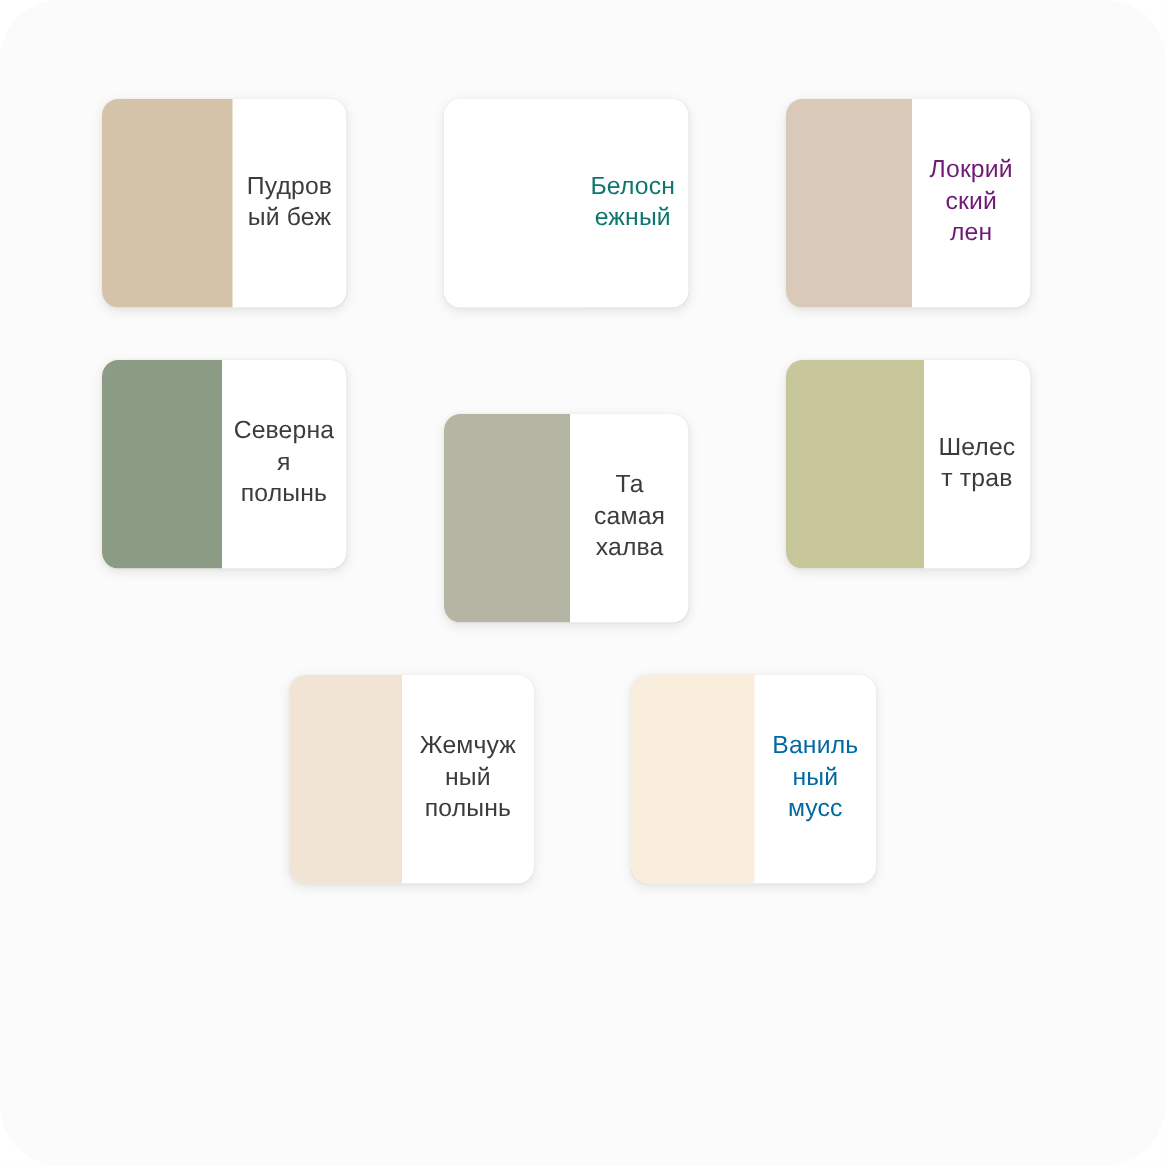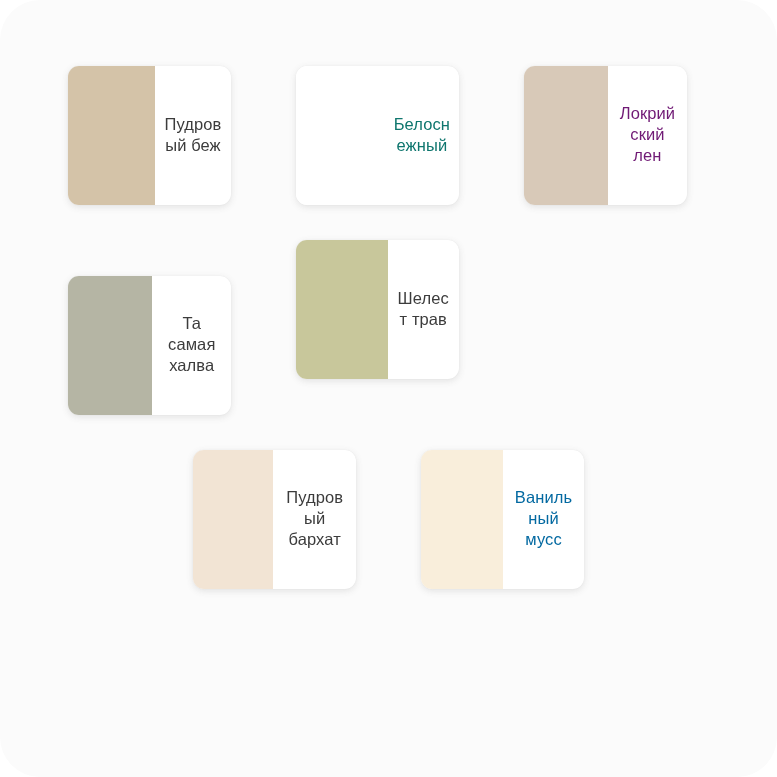--- a/index.html
+++ b/index.html
@@ -108,38 +108,42 @@
 
       <div class="swatch-card" style="background: rgb(255, 255, 255);">
         <div class="swatch-color" style="background-color: rgb(216, 201, 184);"></div>
         <div class="swatch-label" style="color: #701a75;">Локрийский лен</div>
       </div>
 
     </div>
 
     <div class="row">
 
+      <div class="swatch-card" style="background: rgb(255, 255, 255);">
+        <div class="swatch-color" style="background-color: rgb(139, 155, 132);"></div>
+        <div class="swatch-label" style="color: rgb(60, 60, 60);">Северная полынь</div>
+      </div>
 
       <div class="swatch-card" style="background: rgb(255, 255, 255); margin-top: 36px;">
         <div class="swatch-color" style="background-color: rgb(181, 181, 164);"></div>
         <div class="swatch-label" style="color: rgb(60, 60, 60);">Та самая халва</div>
       </div>
 
       <div class="swatch-card" style="background: rgb(255, 255, 255);">
         <div class="swatch-color" style="background-color: rgb(200, 199, 155);"></div>
         <div class="swatch-label" style="color: rgb(60, 60, 60);">Шелест трав</div>
       </div>
 
     </div>
 
     <div class="row centered">
 
       <div class="swatch-card" style="background: rgb(255, 255, 255);">
         <div class="swatch-color" style="background-color: rgb(242, 228, 212);"></div>
-        <div class="swatch-label" style="color: rgb(60, 60, 60);">Пудровый бархат</div>
+        <div class="swatch-label" style="color: rgb(60, 60, 60);">Жемчужный полынь</div>
       </div>
 
       <div class="swatch-card" style="background: rgb(255, 255, 255);">
         <div class="swatch-color" style="background-color: rgb(249, 238, 219);"></div>
         <div class="swatch-label" style="color: #0369a1;">Ванильный мусс</div>
       </div>
 
     </div>
 
   </div>

